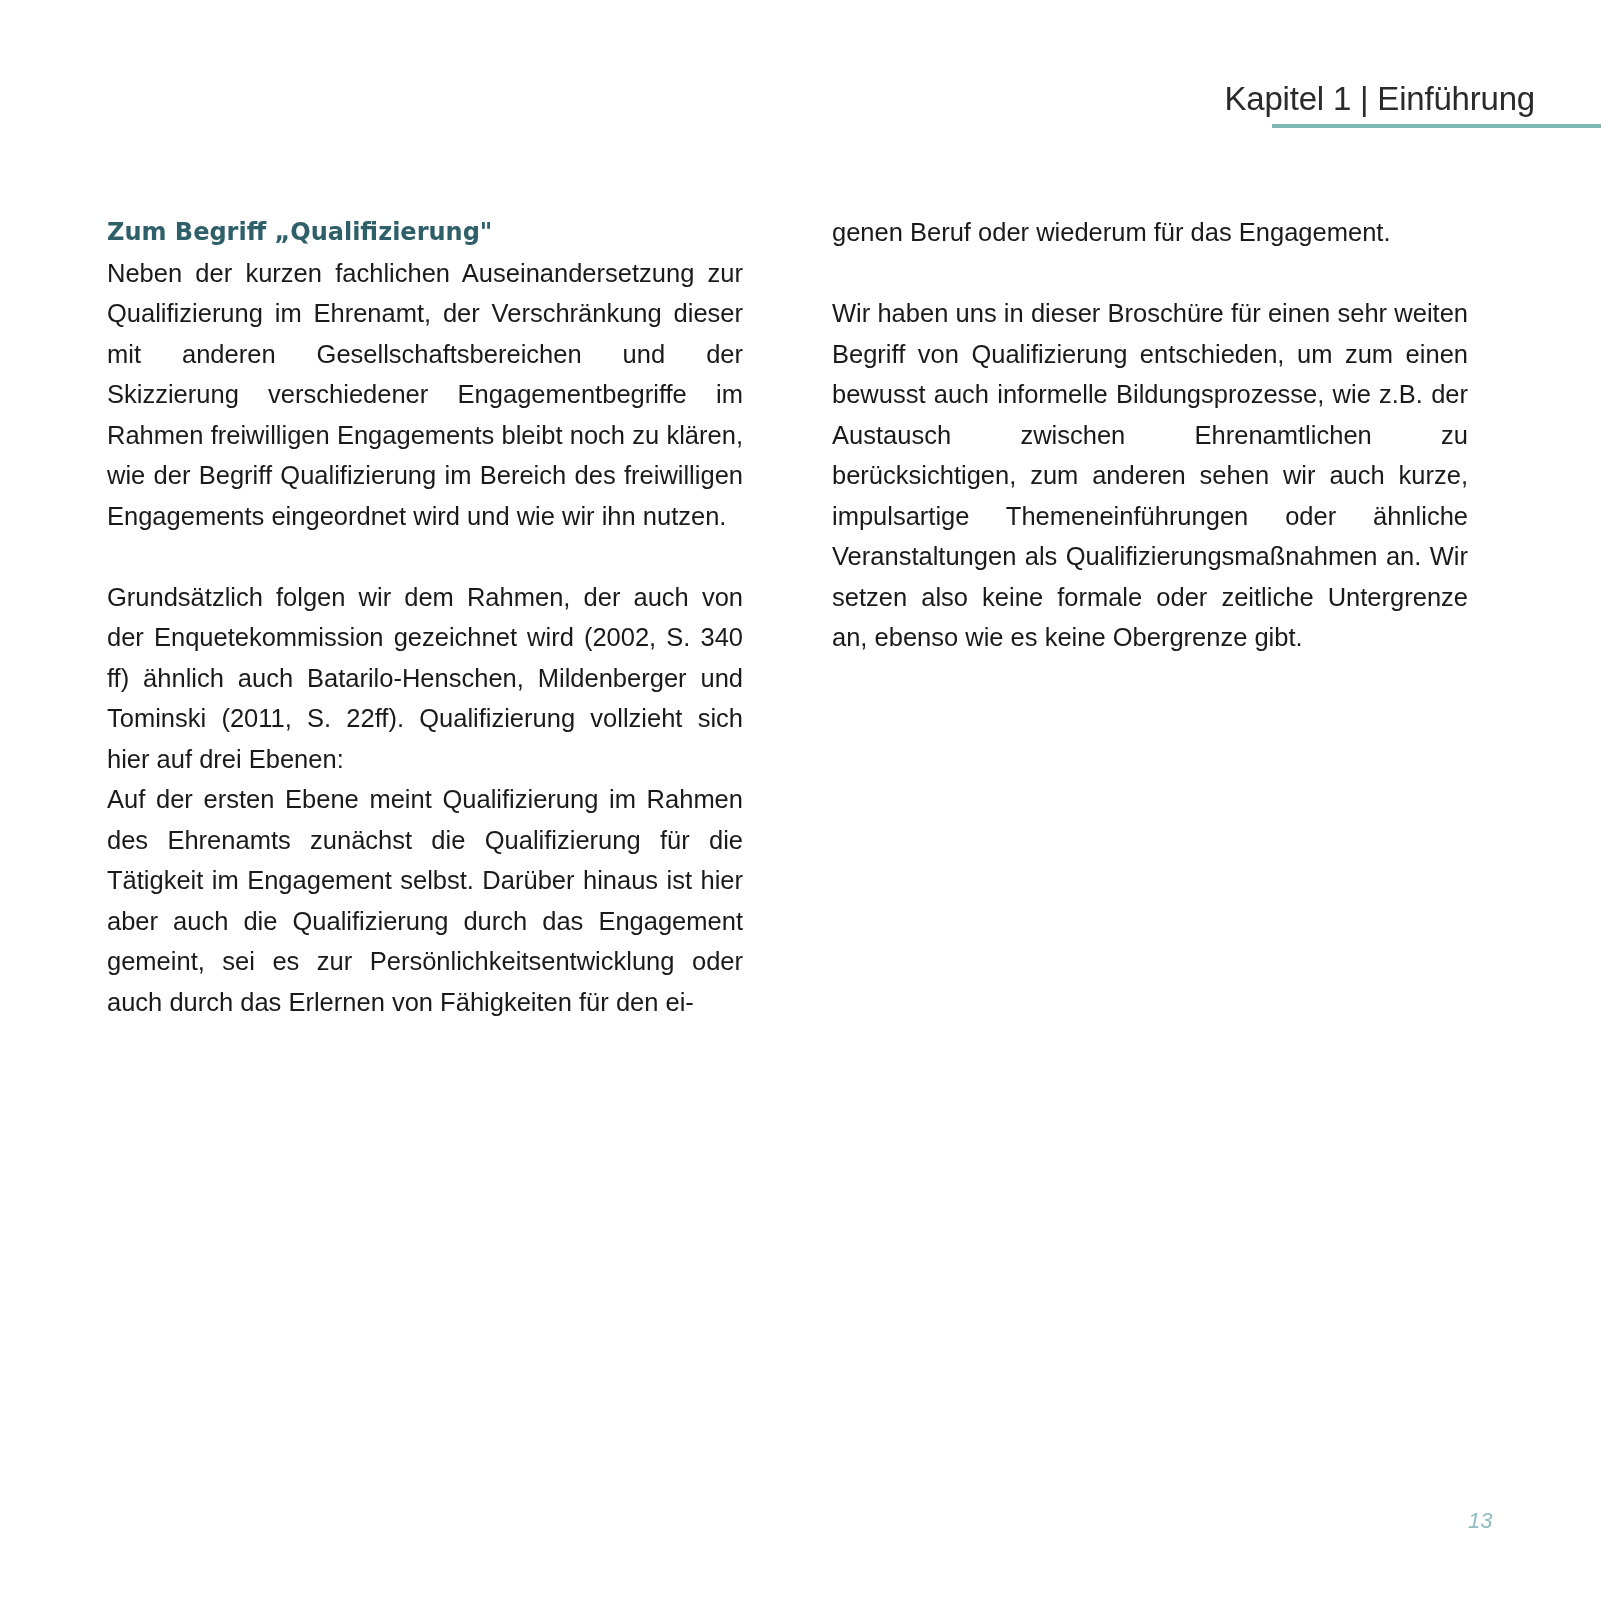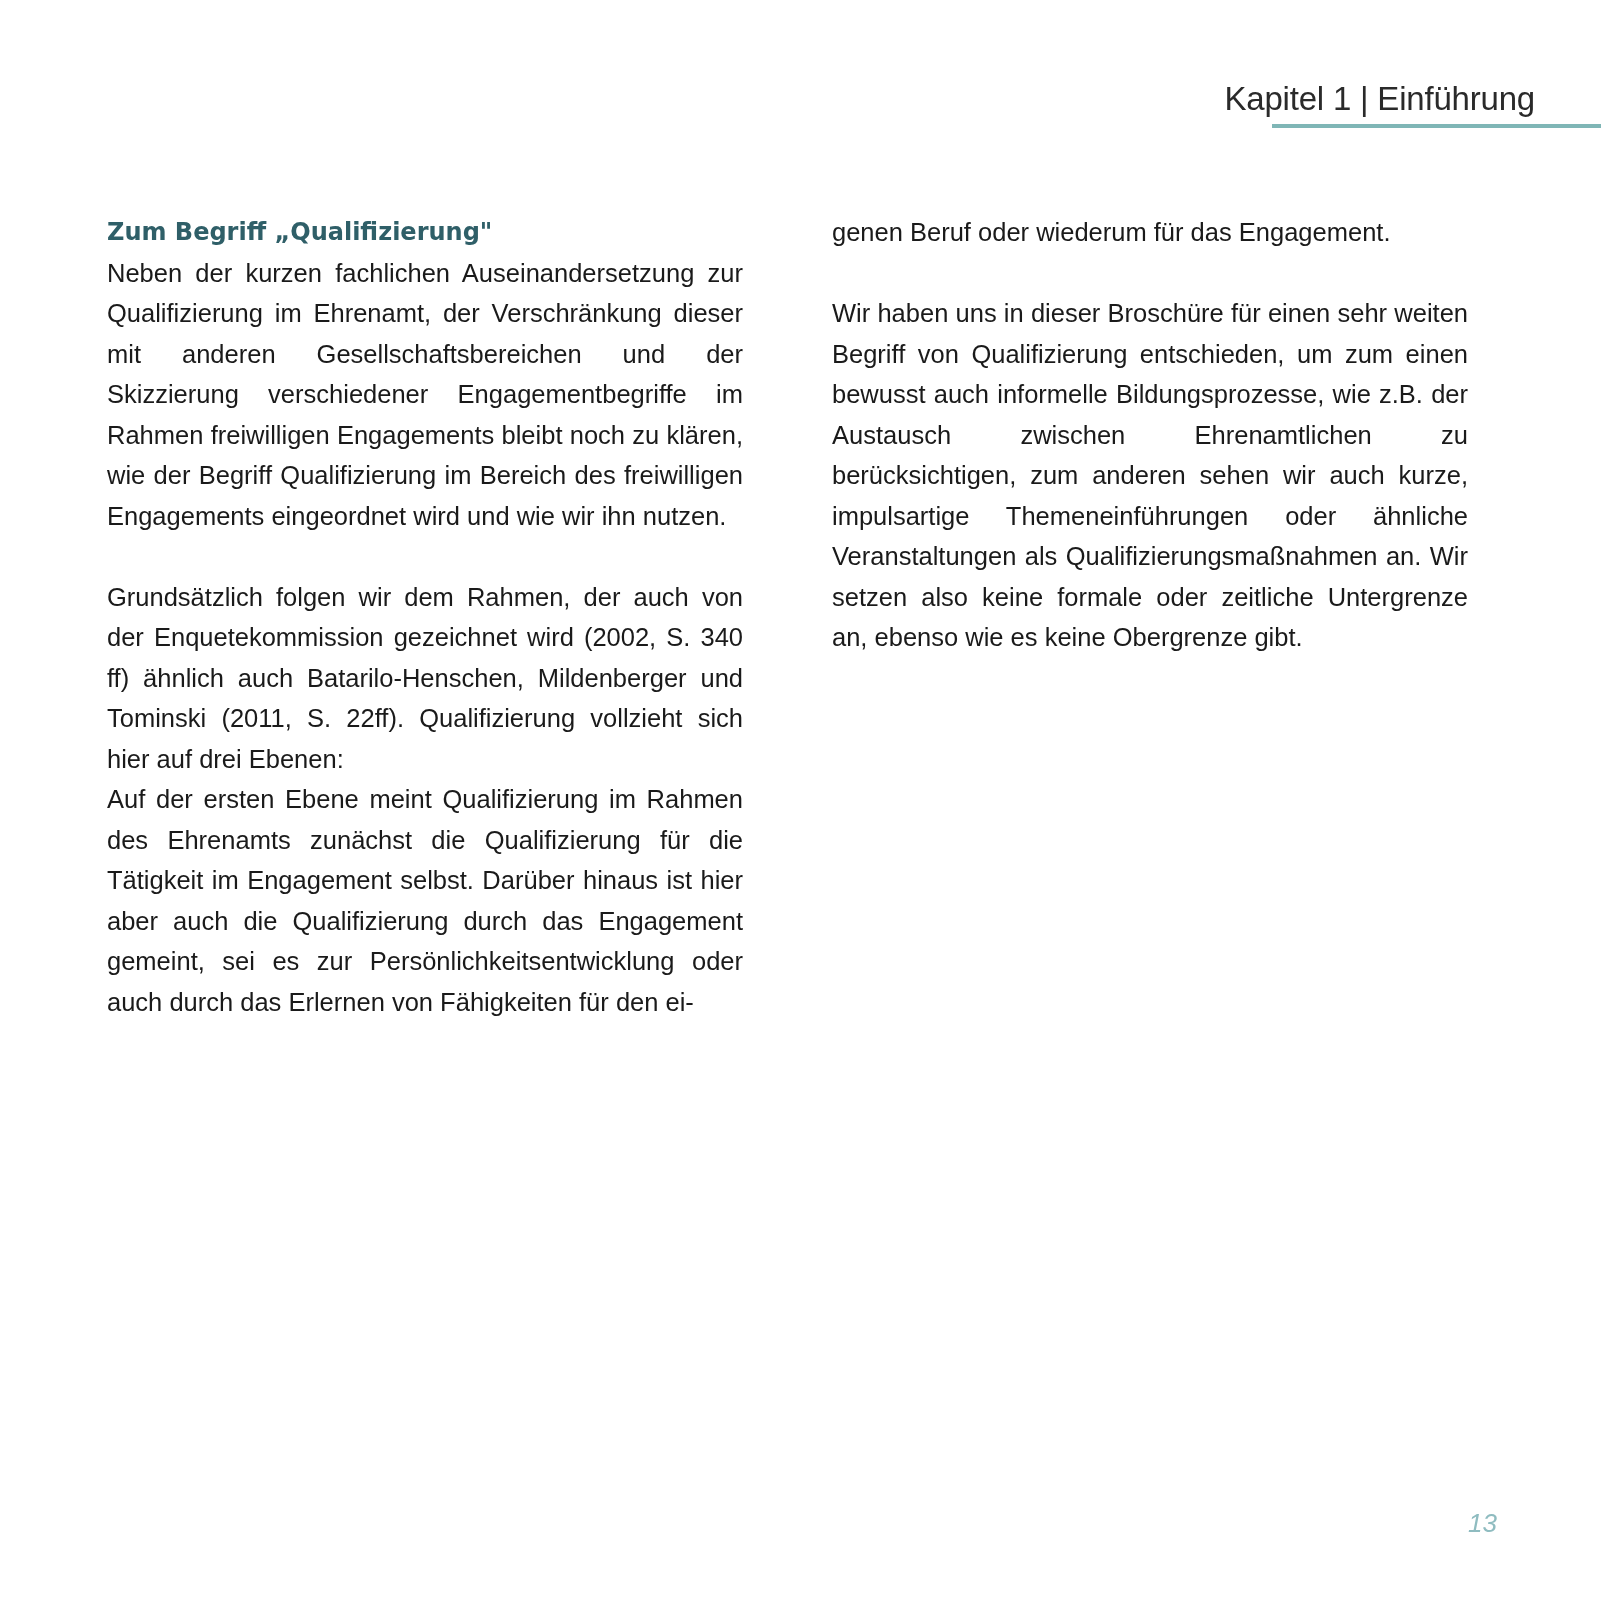--- a/index.html
+++ b/index.html
@@ -10,21 +10,21 @@
   .header-rule { position: absolute; top: 124px; left: 1272px; width: 329px; height: 4px; background: #7fb6b6; }
   .col { position: absolute; top: 212px; width: 636px; font-size: 25.5px; line-height: 40.5px;
          text-align: justify; hyphens: manual; }
   .col-left { left: 107px; }
   .col-right { left: 808px; margin-left: 24px; }
   .heading { font-family: "DejaVu Sans", sans-serif; font-weight: bold; color: #2f5f68;
              font-size: 24px; line-height: 40.5px; text-align: left; }
   .para { margin: 0; }
   .gap { height: 40.5px; }
   .lastline { text-align-last: left; }
-  .page-num { position: absolute; top: 1508px; left: 1468px; font-size: 26px; font-style: italic;
+  .page-num { position: absolute; top: 1508px; left: 1468px; font-size: 22px; font-style: italic;
               color: #8fbcc0; }
 </style>
 </head>
 <body>
 
 <div class="header">Kapitel 1 | Einführung</div>
 <div class="header-rule"></div>
 
 <div class="col col-left">
   <div class="heading">Zum Begriff „Qualifizierung"</div>

